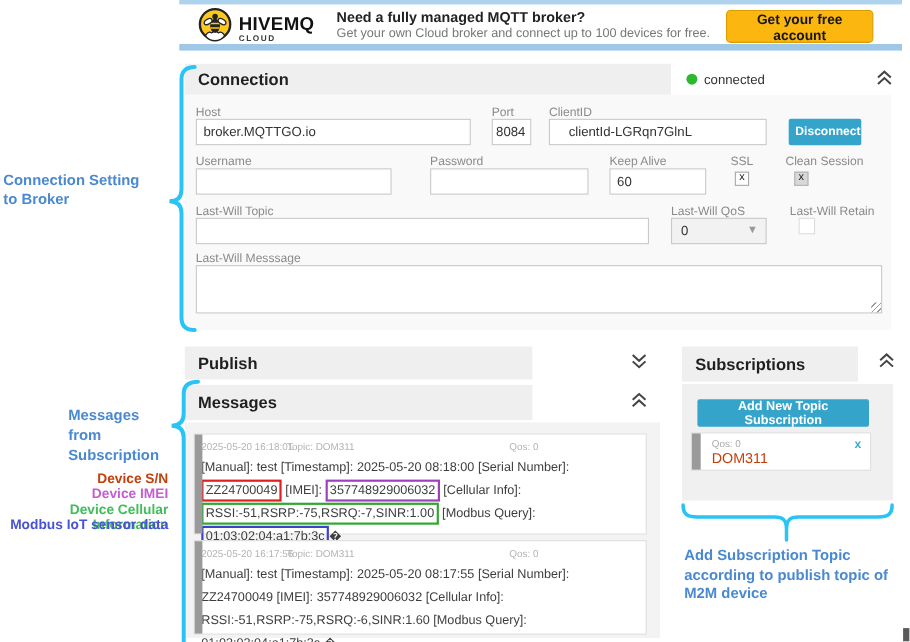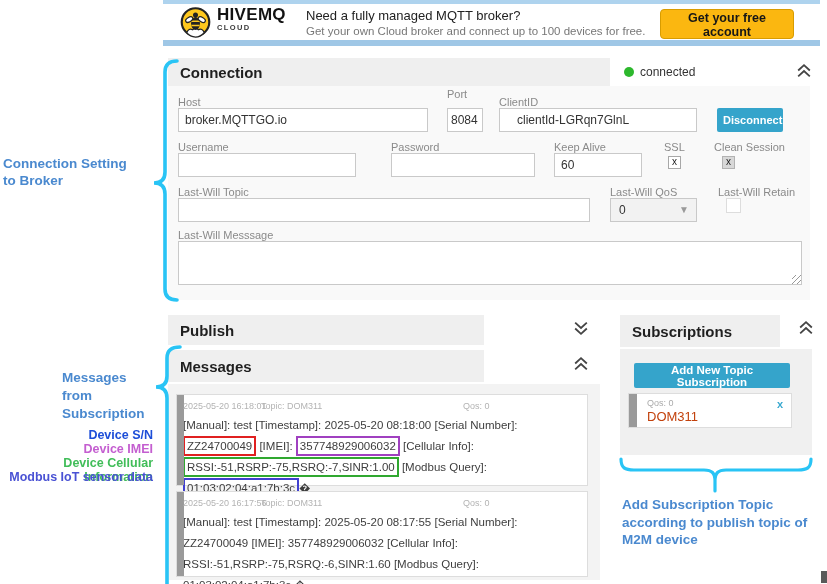--- a/index.html
+++ b/index.html
@@ -2,25 +2,25 @@
 <html><head>
 <meta charset="utf-8">
 <style>
   html,body{margin:0;padding:0;background:#fff;}
   .canvas{position:relative;width:827px;height:584px;background:#fff;overflow:hidden;
           font-family:"Liberation Sans",sans-serif;}
 
   
   .banner{position:absolute;left:163px;top:0;width:657px;height:46px;box-sizing:border-box;
           background:#fff;border-top:4px solid #aed3ee;border-bottom:6px solid #9fc7e6;}
-  .logo{position:absolute;left:16px;top:2px;display:flex;cursor:pointer;}
+  .logo{position:absolute;left:16px;top:2px;display:flex;align-items:center;cursor:pointer;}
   .logo-text{margin-left:5px;line-height:1;}
   .logo-brand{font-size:17px;font-weight:bold;letter-spacing:.3px;color:#121212;}
   .logo-sub{font-size:7.5px;font-weight:bold;letter-spacing:1.4px;color:#3a3a3a;margin-top:1px;}
-  .banner-headline{position:absolute;left:143px;top:4px;font-size:13px;font-weight:normal;color:#222;}
+  .banner-headline{position:absolute;left:143px;top:4px;font-size:13px;font-weight:bold;color:#222;}
   .banner-subheadline{position:absolute;left:143px;top:21px;font-size:11.5px;color:#777;}
   .cta-btn{position:absolute;left:497px;top:5px;width:134px;height:30px;background:#fbb710;
            border:1px solid #d89c00;border-radius:4px;font-family:inherit;
            font-size:12.5px;font-weight:bold;color:#161616;cursor:pointer;}
 
   
   .sec-h{position:absolute;background:#efefef;display:flex;align-items:center;
          font-size:15px;font-weight:bold;color:#1f1f1f;padding-left:12px;box-sizing:border-box;}
   .chev{position:absolute;cursor:pointer;}
   .conn-body{position:absolute;left:168px;top:86px;width:642px;height:214px;background:#f9f9f9;}
@@ -67,21 +67,21 @@
             border:1px solid #ddd;box-sizing:border-box;padding-left:18px;}
   .sub-bar{position:absolute;left:0;top:0;width:8px;height:100%;background:#9a9a9a;}
   .sub-qos{font-size:9px;color:#aaa;margin-top:4px;}
   .sub-topic{font-size:13px;color:#c2410c;margin-top:1px;}
   .sub-x{position:absolute;right:8px;top:4px;font-size:11px;font-weight:bold;color:#3aa9d0;cursor:pointer;}
 
   
   .note{position:absolute;font-weight:bold;white-space:pre-line;}
   .note-blue{color:#4a89cf;font-size:13.5px;line-height:16.5px;}
   .note-right{width:150px;text-align:right;font-size:12.5px;line-height:13.8px;}
-  .c-red{color:#1d4ed8;} .c-purple{color:#c45ed0;} .c-green{color:#41bd59;} .c-royal{color:#4a52d4;}
+  .c-red{color:#c2410c;} .c-purple{color:#c45ed0;} .c-green{color:#41bd59;} .c-royal{color:#4a52d4;}
   svg.brace{position:absolute;pointer-events:none;}
   .scroll-corner{position:absolute;right:0;bottom:1px;width:6px;height:12px;background:#5a5a5a;}
 </style>
 </head>
 <body>
 
 <div class="canvas">
 
   <div class="banner">
     <div class="logo">
@@ -115,21 +115,21 @@
     <span>connected</span>
   </div>
   <span class="chev" style="left:795px;top:62px">
     <svg width="18" height="18" viewBox="0 0 17 17">
         <path d="M3 8 L8.5 3 L14 8 M3 13.5 L8.5 8.5 L14 13.5" fill="none" stroke="#444" stroke-width="1.7"></path>
       </svg>
   </span>
 
   <span class="flabel" style="left:178px;top:96px">Host</span>
   <input class="fin" style="left: 178px; top: 108px; width: 250px;" value="broker.MQTTGO.io">
-  <span class="flabel" style="left:447px;top:88px">Port</span>
+  <span class="flabel" style="left:447px;top:96px">Port</span>
   <input class="fin" style="left: 447px; top: 108px; width: 36px; padding: 0px 3px;" value="8084">
   <span class="flabel" style="left:499px;top:96px">ClientID</span>
   <input class="fin" style="left: 499px; top: 108px; width: 198px; padding-left: 17px;" value="clientId-LGRqn7GlnL">
   <button class="btn-teal" style="left:717px;top:108px;width:66px;height:24px;font-size:11px">Disconnect</button>
 
   <span class="flabel" style="left:178px;top:141px">Username</span>
   <input class="fin" style="left: 178px; top: 153px; width: 178px;" value="">
   <span class="flabel" style="left:391px;top:141px">Password</span>
   <input class="fin" style="left: 391px; top: 153px; width: 144px;" value="">
   <span class="flabel" style="left:554px;top:141px">Keep Alive</span>

